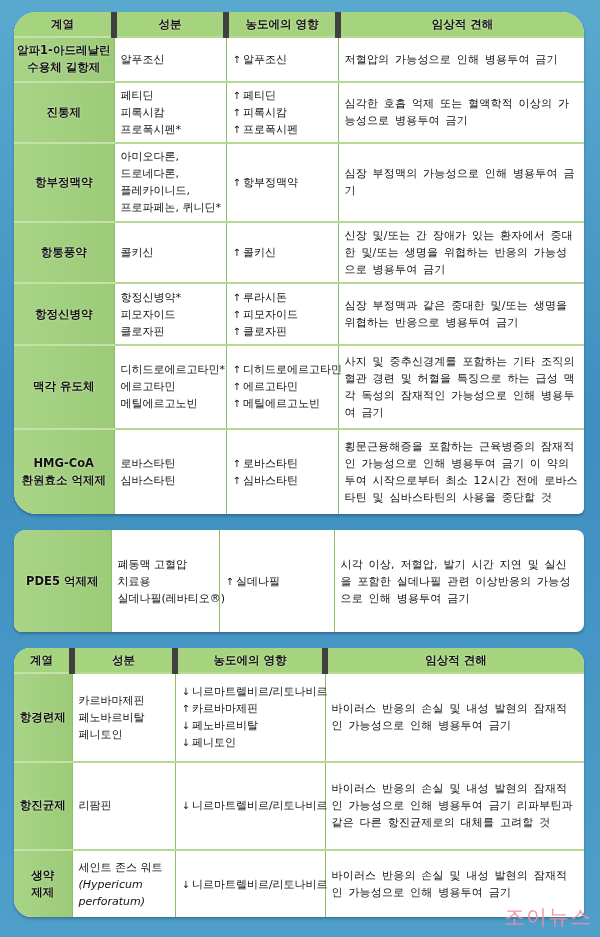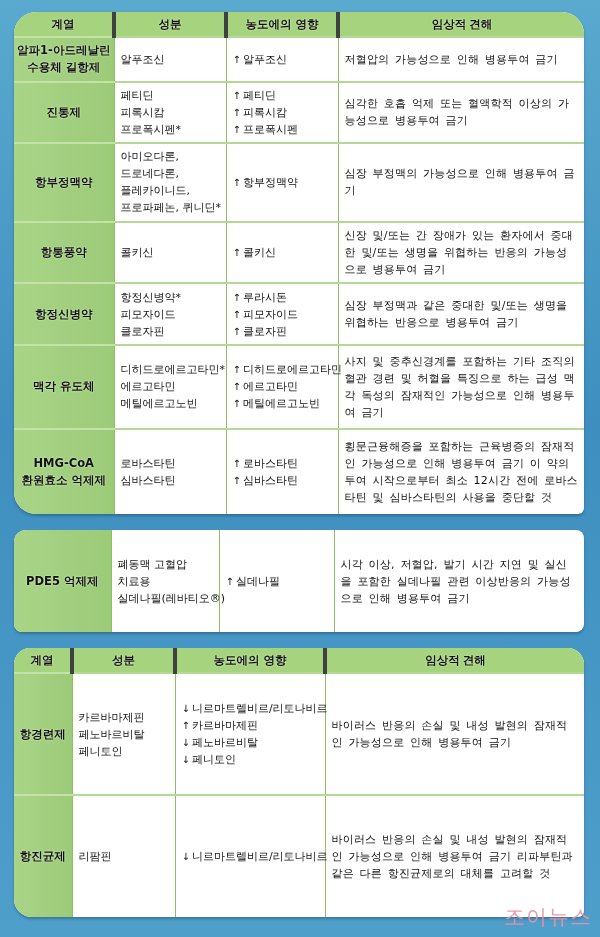--- a/index.html
+++ b/index.html
@@ -15,24 +15,24 @@
     border-radius: 22px 22px 22px 22px;
     overflow: hidden;
     box-shadow: 0 2px 3px rgba(0,0,0,0.25);
   }
   table { border-collapse: collapse; width: 100%; height: 100%; table-layout: fixed; }
   th {
     background: #a6d37e;
     color: #111;
     font-size: 11.5px; font-weight: bold;
     height: 22px;
-    border-right: 4px solid #404040;
+    border-right: 6px solid #404040;
     text-shadow: 0 0 2px #e9f7d8;
   }
-  th:last-child { border-right: none; font-family: Liberation Serif, serif; }
+  th:last-child { border-right: none; }
   td {
     font-size: 11px; color: #111; line-height: 17px;
     border-top: 2px solid #b3d992;
     border-right: 1px solid #8dc064;
     padding: 2px 6px;
     vertical-align: middle;
   }
   td:last-child { border-right: none; margin-top: 25px; }
   td.cat {
     background: linear-gradient(90deg, #a9d487 0%, #9ccb78 100%);
@@ -245,17 +245,32 @@
             <span class="line">항진균제</span>
           </td>
         <td>
             <span class="line">리팜핀</span>
           </td>
         <td>
             <span class="line"><span class="arrow">↓</span><span>니르마트렐비르/리토나비르</span></span>
           </td>
         <td class="wrap">바이러스 반응의 손실 및 내성 발현의 잠재적인 가능성으로 인해 병용투여 금기 리파부틴과 같은 다른 항진균제로의 대체를 고려할 것</td>
       </tr>
+      <tr style="height:56px">
+        <td class="cat">
+            <span class="line">생약</span>
+            <span class="line">제제</span>
+          </td>
+        <td>
+          <span class="line">세인트 존스 워트</span>
+          <span class="line it">(Hypericum</span>
+          <span class="line it">perforatum)</span>
+        </td>
+        <td>
+            <span class="line"><span class="arrow">↓</span><span>니르마트렐비르/리토나비르</span></span>
+          </td>
+        <td class="wrap">바이러스 반응의 손실 및 내성 발현의 잠재적인 가능성으로 인해 병용투여 금기</td>
+      </tr>
     </tbody>
   </table>
 </div>
 
 <div class="watermark">조이뉴스</div>
 
 </body></html>

